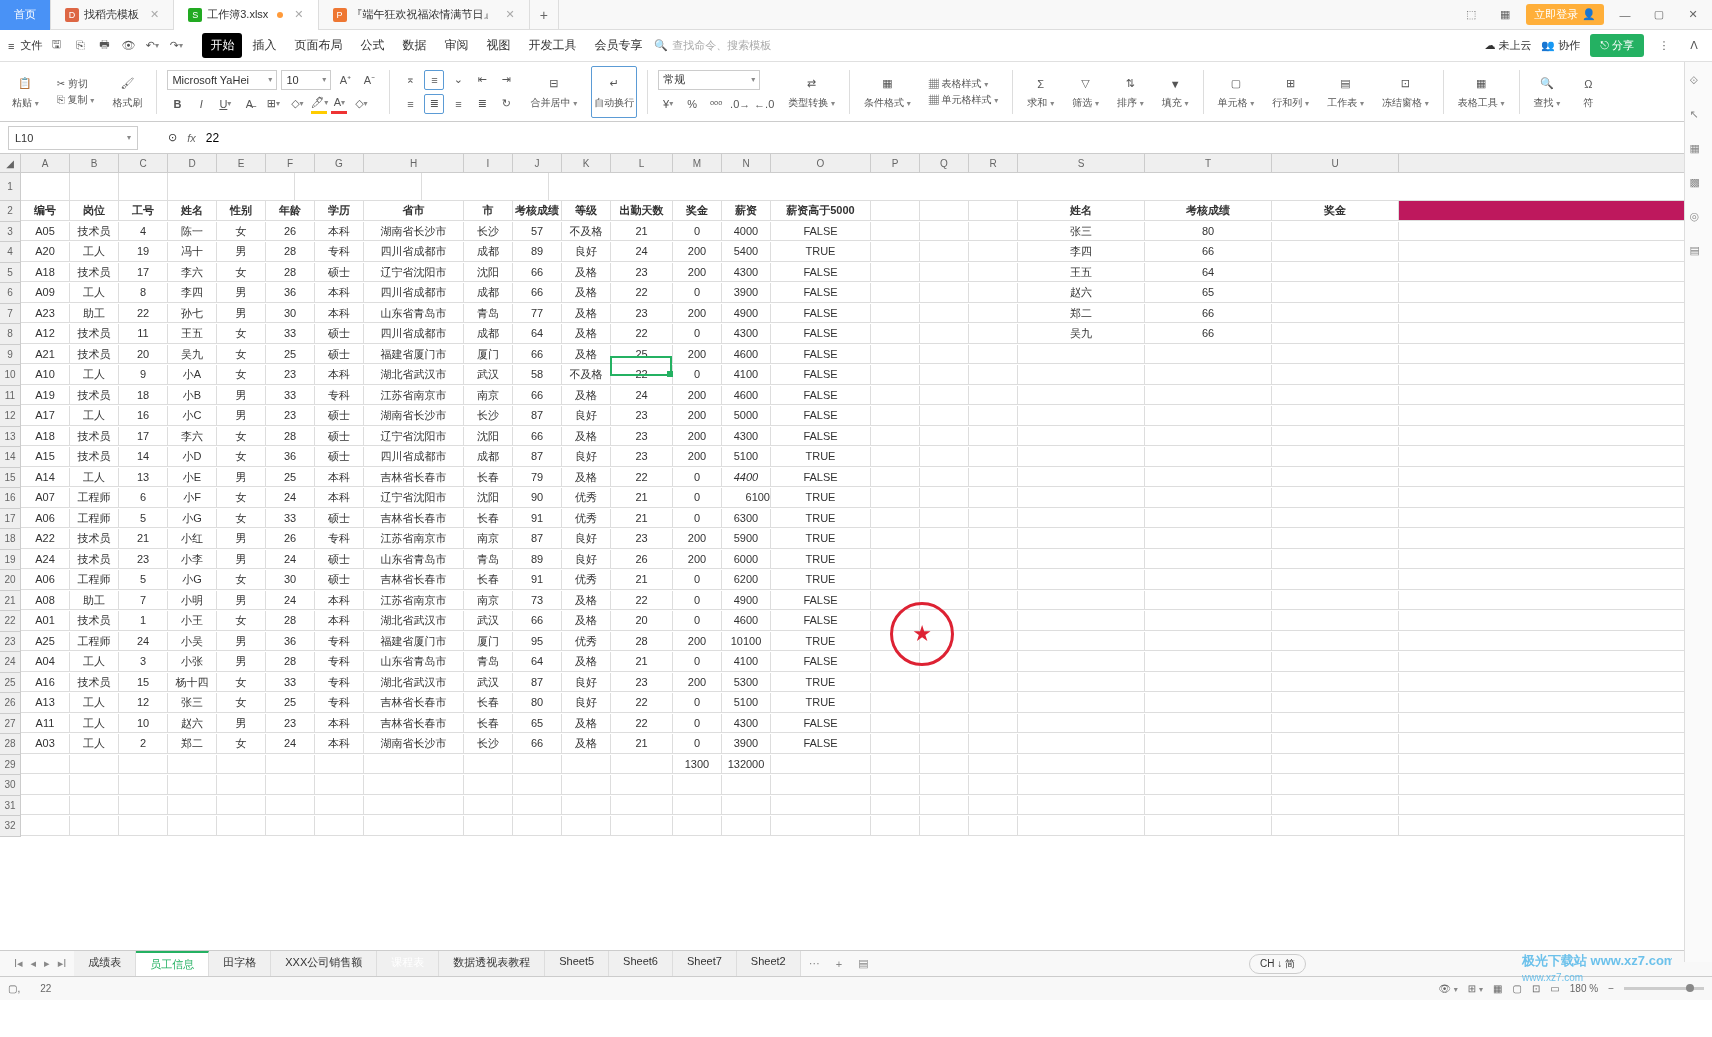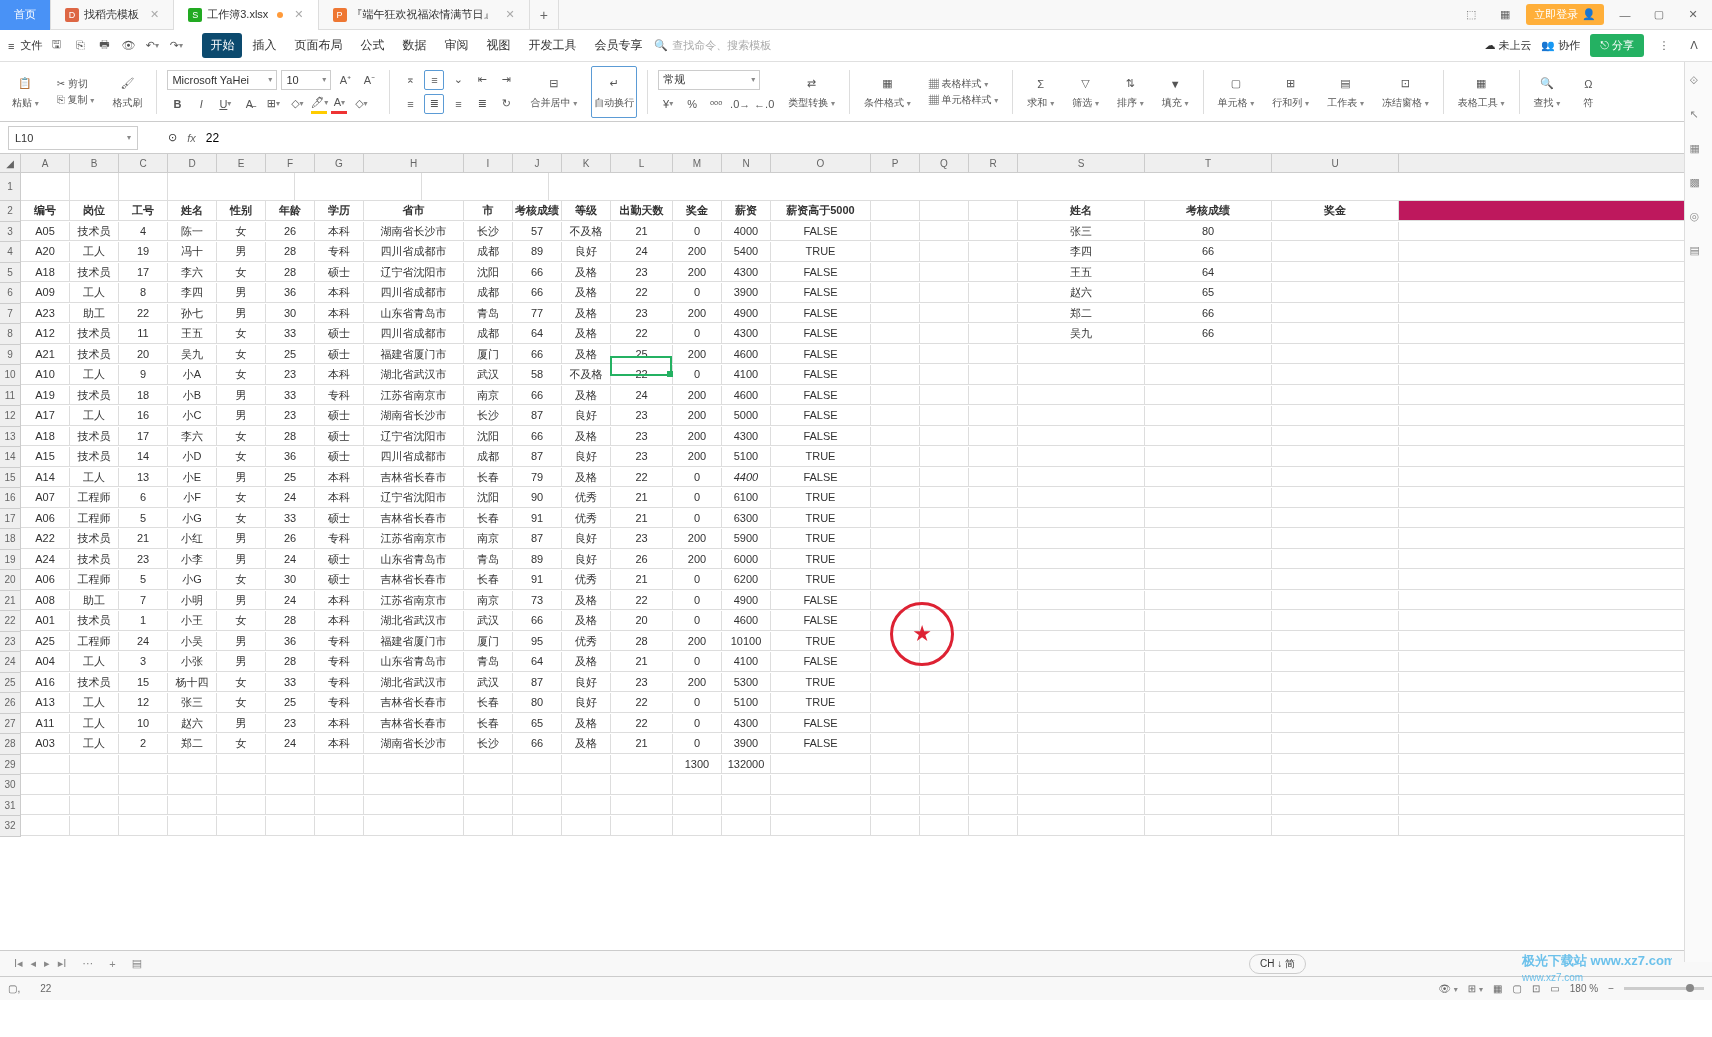--- a/index.html
+++ b/index.html
@@ -11,21 +11,21 @@
 .tab .icon-box{width:14px;height:14px;display:inline-block}
 .tab .close-x{margin-left:6px;color:#aaa;cursor:pointer}
 .tab.add{width:26px;justify-content:center;font-size:14px;color:#666}
 .titlebar-right{margin-left:auto;display:flex;align-items:center;gap:8px;padding-right:6px}
 .win-btn{width:26px;height:26px;display:flex;align-items:center;justify-content:center;color:#666;cursor:pointer}
 .login-btn{background:#ffaf3a;color:#fff;padding:3px 8px;border-radius:3px;font-size:11px;display:flex;align-items:center;gap:4px}
 .menubar{height:32px;display:flex;align-items:center;padding:0 8px;gap:4px;border-bottom:1px solid #e0e0e0}
 .menu-file{display:flex;align-items:center;gap:6px}
 .menu-tabs{display:flex;gap:2px;margin-left:12px}
 .menu-tab{padding:4px 8px;font-size:12px;cursor:pointer;border-radius:3px}
-.menu-tab.active{background:#0c4a6e;color:#fff}
+.menu-tab.active{background:#000000;color:#fff}
 .menubar-right{margin-left:auto;display:flex;align-items:center;gap:10px}
 .search-pill{color:#aaa;display:flex;align-items:center;gap:4px}
 .share-btn{background:#24b162;color:#fff;padding:4px 10px;border-radius:3px;font-size:11px}
 .ribbon{height:60px;display:flex;align-items:center;padding:4px 8px;gap:10px;border-bottom:1px solid #ccc;background:#fff}
 .ribbon-grp{display:flex;flex-direction:column;align-items:center;justify-content:center;height:52px;gap:2px;padding:0 4px}
 .ribbon-sep{width:1px;height:44px;background:#ddd}
 .ribbon-icon{width:20px;height:20px;display:flex;align-items:center;justify-content:center;color:#555}
 .ribbon-lbl{font-size:10px;color:#555;white-space:nowrap}
 .font-box{display:flex;flex-direction:column;gap:4px}
 .font-row{display:flex;gap:4px;align-items:center}
@@ -711,21 +711,21 @@
             <div class="cell" style="width: 49px;">小F</div>
             <div class="cell" style="width: 49px;">女</div>
             <div class="cell" style="width: 49px;">24</div>
             <div class="cell" style="width: 49px;">本科</div>
             <div class="cell" style="width: 100px;">辽宁省沈阳市</div>
             <div class="cell" style="width: 49px;">沈阳</div>
             <div class="cell" style="width: 49px;">90</div>
             <div class="cell" style="width: 49px;">优秀</div>
             <div class="cell" style="width: 62px;">21</div>
             <div class="cell" style="width: 49px;">0</div>
-            <div class="cell" style="width: 49px;">6100</div>
+            <div class="cell" style="width: 49px; text-align: right;">6100</div>
             <div class="cell" style="width: 100px;">TRUE</div>
             <div class="cell" style="width: 49px;"></div>
             <div class="cell" style="width: 49px;"></div>
             <div class="cell" style="width: 49px;"></div>
             <div class="cell" style="width: 127px;"></div>
             <div class="cell" style="width: 127px;"></div>
             <div class="cell" style="width: 127px;"></div>
           </div>
         </div>
         <div style="display: flex;">
@@ -1154,20 +1154,32 @@
   </div>
 </div>
 
 <div class="sheetbar">
   <div class="sheet-nav">
     <span>I◂</span>
     <span>◂</span>
     <span>▸</span>
     <span>▸I</span>
   </div>
+  <div class="sheet-tabs" id="sheet-tabs">
+      <div class="sheet-tab">成绩表</div>
+      <div class="sheet-tab greentab">员工信息</div>
+      <div class="sheet-tab">田字格</div>
+      <div class="sheet-tab">XXX公司销售额</div>
+      <div class="sheet-tab orangetab">课程表</div>
+      <div class="sheet-tab">数据透视表教程</div>
+      <div class="sheet-tab">Sheet5</div>
+      <div class="sheet-tab">Sheet6</div>
+      <div class="sheet-tab">Sheet7</div>
+      <div class="sheet-tab">Sheet2</div>
+    </div>
   <span style="padding:0 8px;color:#888">⋯</span>
   <span style="padding:0 8px;color:#888">+</span>
   <span style="padding:0 8px;color:#888">▤</span>
   <div class="lang-pill">CH ↓ 简</div>
 </div>
 
 <div class="statusbar">
   <span>▢,</span>
   <span style="margin-left:20px">22</span>
   <div class="statusbar-right">

